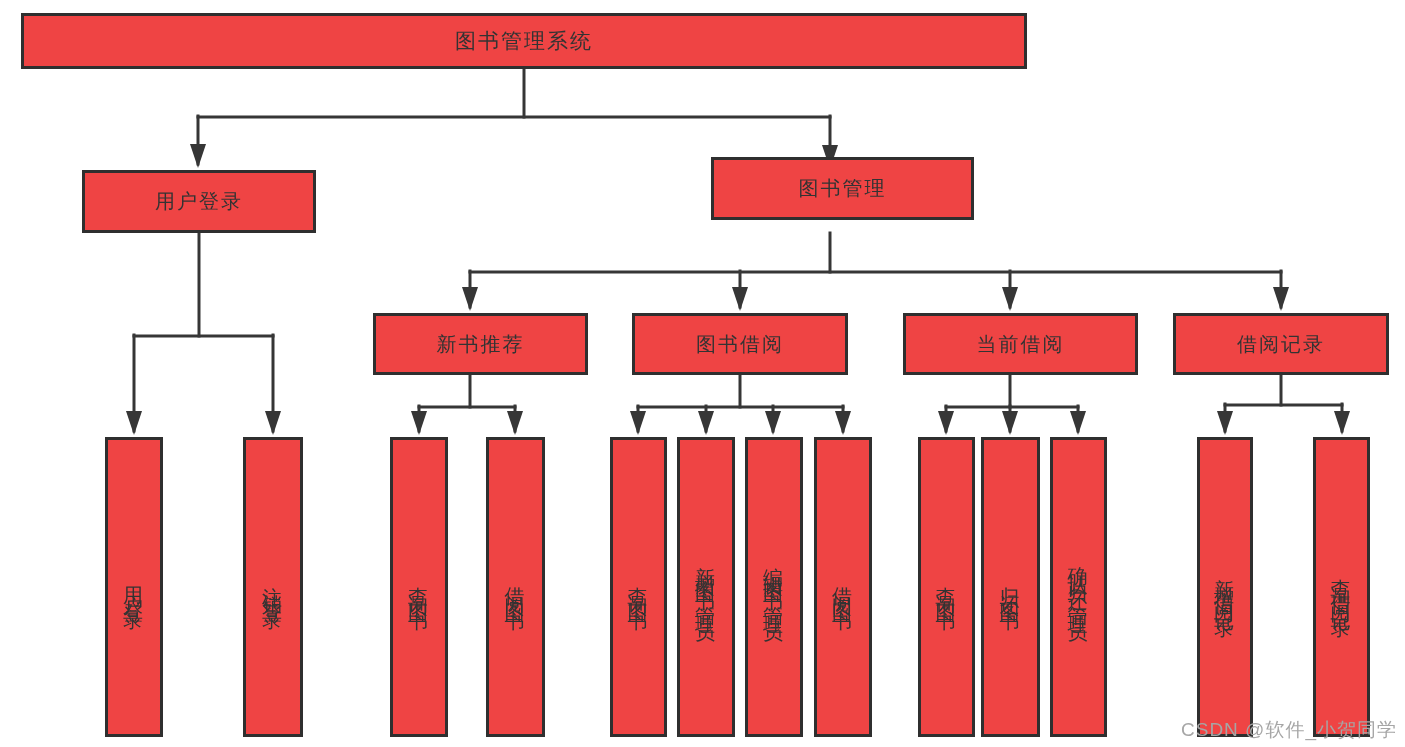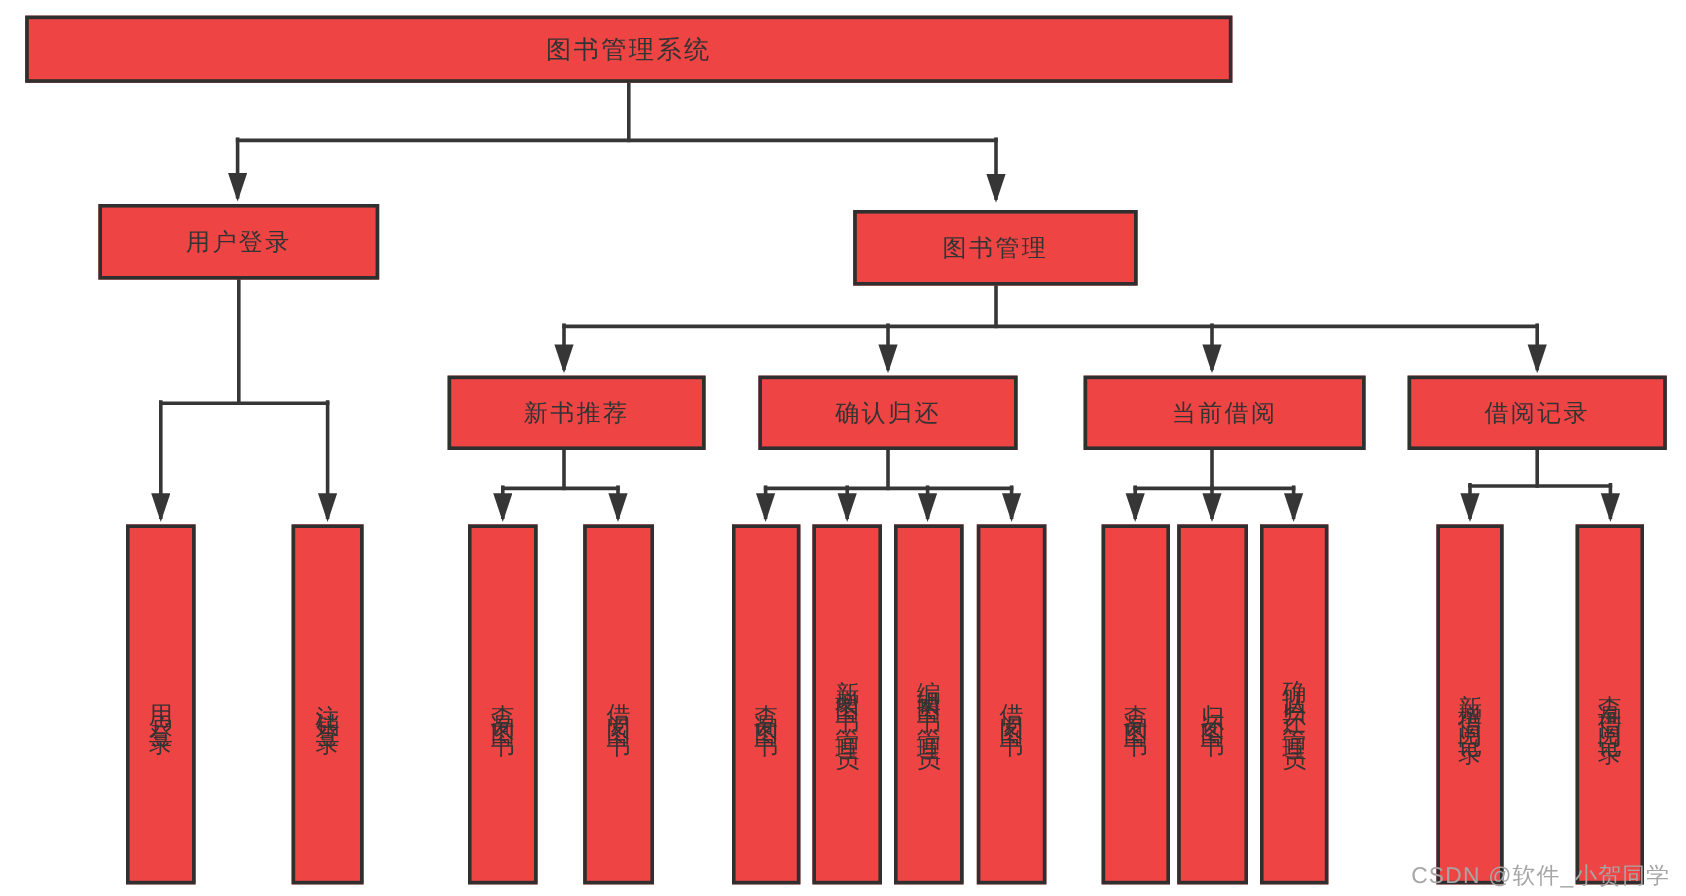--- a/index.html
+++ b/index.html
@@ -47,20 +47,21 @@
   .watermark {
     position: absolute;
     left: 1176px;
     top: 717px;
     width: 226px;
     font-size: 19px;
     color: #a6a6a6;
     letter-spacing: 1px;
     white-space: nowrap;
     pointer-events: none;
+    text-align: center;
   }
 </style>
 </head>
 <body>
 
 <div id="canvas">
 
   <svg id="wires" viewBox="0 0 1405 747" xmlns="http://www.w3.org/2000/svg">
     <defs>
       <marker id="ah" markerUnits="userSpaceOnUse" markerWidth="26" markerHeight="18" refX="20" refY="8" orient="auto">
@@ -111,29 +112,29 @@
     </g>
   </svg>
 
   <div class="node root" style="left:21px; top:13px; width:1006px; height:56px">
     <span class="lbl">图书管理系统</span>
   </div>
 
   <div class="node" style="left:82px; top:170px; width:234px; height:63px">
     <span class="lbl">用户登录</span>
   </div>
-  <div class="node" style="left:711px; top:175px; width:237px; height:63px">
+  <div class="node" style="left:711px; top:157px; width:263px; height:63px">
     <span class="lbl">图书管理</span>
   </div>
 
   <div class="node" style="left:373px; top:313px; width:215px; height:62px">
     <span class="lbl">新书推荐</span>
   </div>
   <div class="node" style="left:632px; top:313px; width:216px; height:62px">
-    <span class="lbl">确认归还</span>
+    <span class="lbl">图书借阅</span>
   </div>
   <div class="node" style="left:903px; top:313px; width:235px; height:62px">
     <span class="lbl">当前借阅</span>
   </div>
   <div class="node" style="left:1173px; top:313px; width:216px; height:62px">
     <span class="lbl">借阅记录</span>
   </div>
 
   <div class="node leaf" style="left:105px">
     <span class="lbl">用户登录</span>

